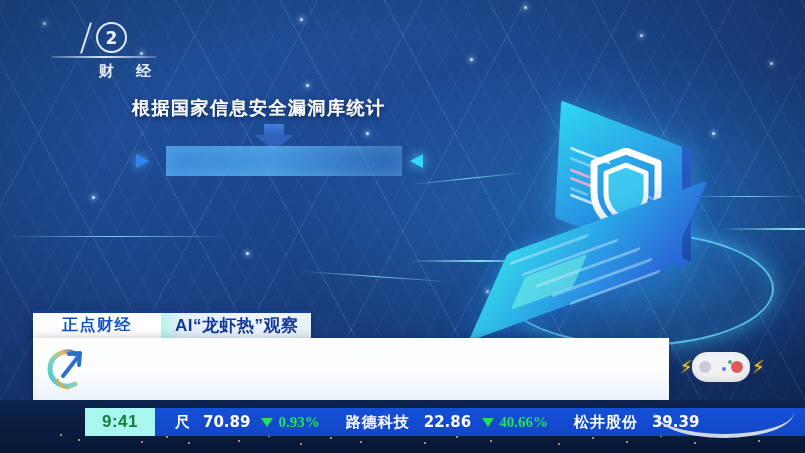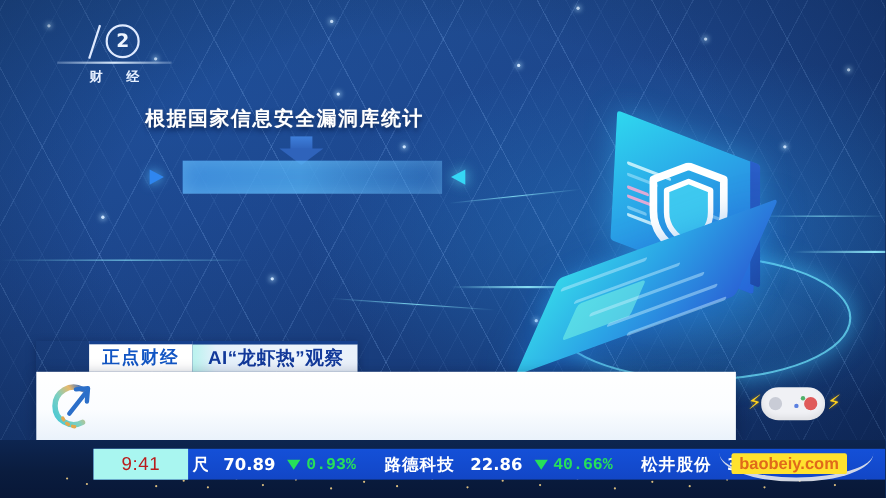--- a/index.html
+++ b/index.html
@@ -106,25 +106,26 @@
     font-size: 17px; font-weight: 700;
     color: #eef5ff;
     font-family: "DejaVu Sans", sans-serif;
   }
   .cctv-underline {
     margin: 3px auto 4px;
     width: 104px; height: 2px;
     background: linear-gradient(90deg, rgba(210,230,255,.25), rgba(225,240,255,.95), rgba(210,230,255,.25));
   }
   .cctv-sub {
-    font-size: 12px;
+    font-size: 15px;
     letter-spacing: 9px;
     text-indent: 9px;
     font-weight: 700;
     color: #e6f0ff;
+    text-align: right;
   }
 
   
   .kv-head {
     position: absolute;
     left: 132px; top: 96px;
     font-size: 18px;
     font-weight: 700;
     letter-spacing: 1.5px;
     color: #ffffff;
@@ -278,27 +279,26 @@
     position: absolute;
     left: 33px; top: 310px;
     height: 28px;
     display: flex;
     align-items: stretch;
     box-shadow: 0 2px 8px rgba(0,15,45,.35);
   }
   .lt-tab-a {
     background: #ffffff;
     border-top: 3px solid #16408d;
-    padding: 0 12px;
+    padding: 0 29px;
     display: flex; align-items: center;
     font-size: 16px; font-weight: 700;
     color: #1155c4;
     letter-spacing: 1.5px;
     white-space: nowrap;
-    margin-left: 48px;
   }
   .lt-tab-b {
     background: linear-gradient(90deg, #b9f3ee 0%, #e4f0fb 14%, #edf4fc 60%, #e9f1fb 100%);
     border-top: 3px solid #16408d;
     padding: 0 12px 0 14px;
     display: flex; align-items: center;
     font-size: 17px; font-weight: 700;
     color: #12399a;
     letter-spacing: .5px;
     white-space: nowrap;
@@ -353,44 +353,44 @@
     left: 85px; top: 408px;
     width: 720px; height: 28px;
     background: linear-gradient(180deg, #1450d8 0%, #1246c6 100%);
     display: flex;
     align-items: center;
     overflow: hidden;
   }
   .clock {
     position: absolute;
     left: 85px; top: 408px;
-    width: 86px; height: 28px;
+    width: 70px; height: 28px;
     background: #a9f6f0;
     display: flex; align-items: center; justify-content: center;
-    font-size: 17px; font-weight: 400;
-    color: #b91c1c;
+    font-size: 17px; font-weight: 700;
+    color: #15803d;
     letter-spacing: .5px;
   }
   .ticker-items {
     display: flex;
     align-items: center;
     margin-left: 90px;
     white-space: nowrap;
   }
   .tk {
     display: flex;
     align-items: center;
     color: #ffffff;
     font-size: 15px;
     font-weight: 700;
     margin-right: 26px;
   }
   .tk .nm { margin-right: 14px; letter-spacing: 1px; }
   .tk .px { margin-right: 11px; font-family: "DejaVu Sans", sans-serif; }
-  .tk .dn { color: #26e05a; display: flex; align-items: center; font-family: Liberation Mono, monospace; }
+  .tk .dn { color: #26e05a; display: flex; align-items: center; font-family: Liberation Serif, serif; }
   .dn .caret {
     width: 0; height: 0;
     border-left: 6px solid transparent;
     border-right: 6px solid transparent;
     border-top: 9px solid #26e05a;
     margin-right: 5px;
   }
   .tk.clipped .nm {
     max-width: 14px;
     overflow: hidden;
@@ -626,16 +626,15 @@
     </div>
   </div>
 
   <div class="clock">9:41</div>
 
   <div class="wm">
     <div class="wm-bolt" style="left:40px">⚡</div>
     <div class="wm-bolt" style="left:112px">⚡</div>
     <div class="wm-pad"></div>
     <div class="wm-swoosh"></div>
-    <div class="wm-url">baobeiy.com</div>
   </div>
 
 </div>
 
 </body></html>

